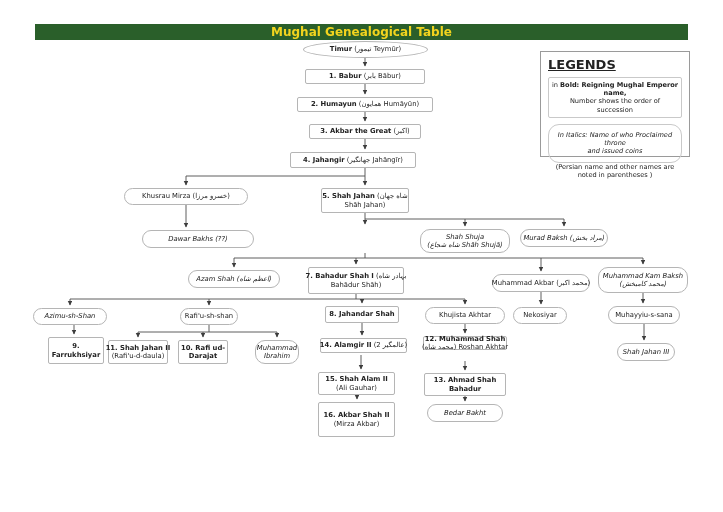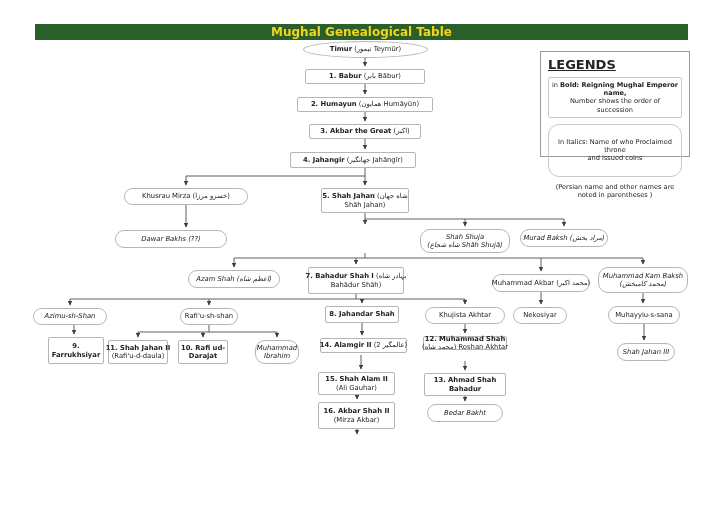--- a/index.html
+++ b/index.html
@@ -13,23 +13,23 @@
     font-size:6.8px;line-height:1.18;color:#222;text-align:center;border-radius:2px;white-space:nowrap;}
   .n .l{display:block;text-align:right;}
   .b{font-weight:bold;}
   .stad{border-radius:10px;}
   .ell{border-radius:50%;}
   .it{font-style:italic;}
   .legend{position:absolute;left:540px;top:51px;width:150px;height:106px;
     border:1px solid #9a9a9a;background:#fff;box-sizing:border-box;padding:5px 7px;font-size:6.6px;color:#222;}
   .legend-title{font-weight:bold;text-decoration:underline;font-size:13px;margin-bottom:5px;}
   .legend-box{border:1px solid #c9c9c9;border-radius:2px;padding:3px 2px;text-align:center;line-height:1.25;}
-  .legend-stad{border:1px solid #c9c9c9;border-radius:11px;padding:13px 2px;text-align:center;
-    margin-top:6px;line-height:1.25;}
-  .legend-note{text-align:center;margin-top:6px;line-height:1.25;}
+  .legend-stad{border:1px solid #c9c9c9;border-radius:11px;padding:6px 2px;text-align:center;
+    font-style:italic;margin-top:6px;line-height:1.25;}
+  .legend-note{text-align:center;line-height:1.25;}
 </style>
 </head>
 <body>
 
 <div id="stage">
 
   <div class="titlebar">Mughal Genealogical Table</div>
 
   <svg class="wires" width="723" height="512" viewBox="0 0 723 512">
     <defs>
@@ -96,21 +96,21 @@
     <div class="l"><span class="b">4. Jahangir</span><span> (جهانگیر Jahāngīr)</span></div>
   </div>
 
   <div class="n stad" style="left:124px;top:188px;width:124px;height:17px">
     <div class="l">Khusrau Mirza (خسرو مرزا)</div>
   </div>
   <div class="n" style="left:321px;top:188px;width:88px;height:25px">
     <div class="l"><span class="b">5. Shah Jahan</span><span> (شاه جهان</span></div>
     <div class="l">Shāh Jahan)</div>
   </div>
-  <div class="n stad it" style="left:115px;top:230px;width:112px;height:18px">
+  <div class="n stad it" style="left:142px;top:230px;width:112px;height:18px">
     <div class="l">Dawar Bakhs (??)</div>
   </div>
 
   <div class="n stad it" style="left:420px;top:229px;width:90px;height:24px">
     <div class="l">Shah Shuja</div>
     <div class="l">(شاه شجاع Shāh Shujā)</div>
   </div>
   <div class="n stad it" style="left:520px;top:229px;width:88px;height:18px">
     <div class="l">Murad Baksh (مراد بخش)</div>
   </div>
@@ -177,21 +177,21 @@
   </div>
 
   <div class="n" style="left:318px;top:372px;width:77px;height:23px">
     <div class="l b">15. Shah Alam II</div>
     <div class="l">(Ali Gauhar)</div>
   </div>
   <div class="n" style="left:424px;top:373px;width:82px;height:23px">
     <div class="l b">13. Ahmad Shah</div>
     <div class="l b">Bahadur</div>
   </div>
-  <div class="n" style="left:318px;top:402px;width:77px;height:27px">
+  <div class="n" style="left:318px;top:402px;width:77px;height:35px">
     <div class="l b">16. Akbar Shah II</div>
     <div class="l">(Mirza Akbar)</div>
   </div>
   <div class="n stad it" style="left:427px;top:404px;width:76px;height:18px">
     <div class="l">Bedar Bakht</div>
   </div>
 
   <div class="legend">
     <div class="legend-title">LEGENDS</div>
     <div class="legend-box">

